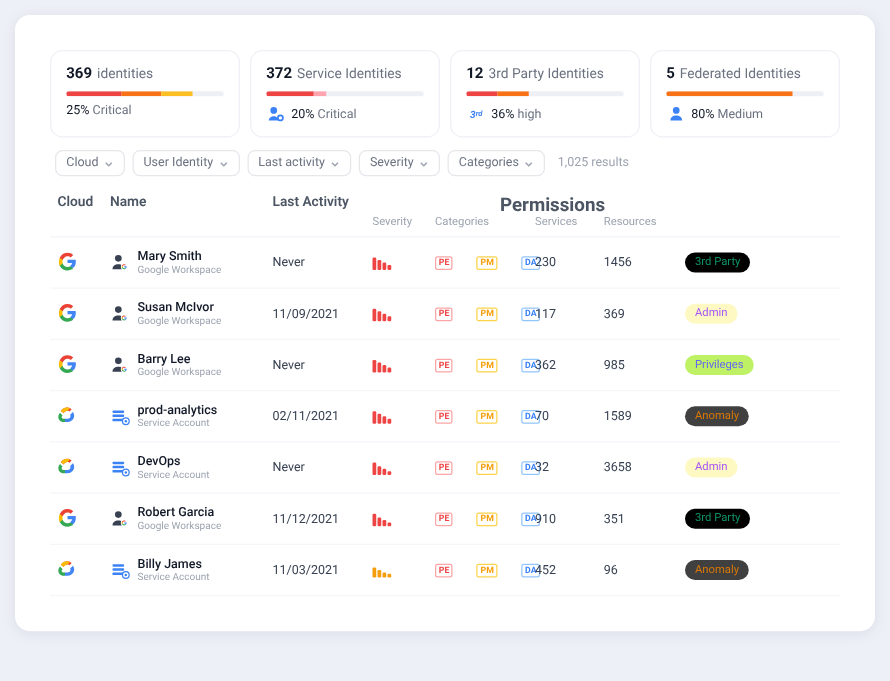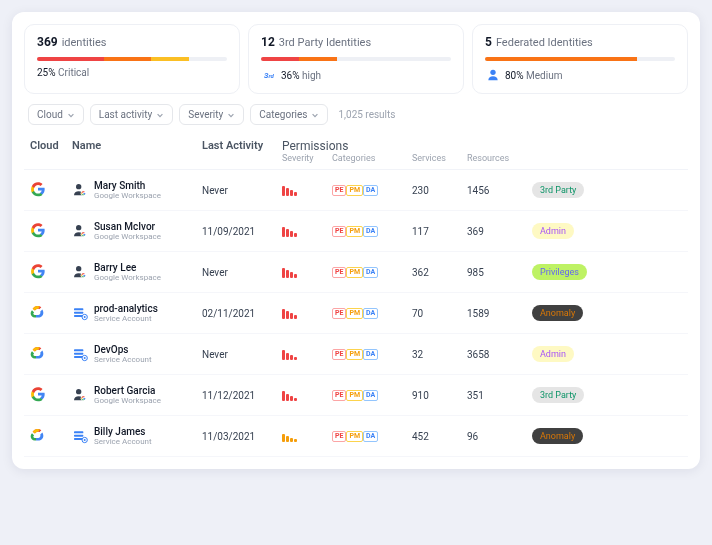--- a/index.html
+++ b/index.html
@@ -1,51 +1,51 @@
 <!DOCTYPE html>
 <html><head>
 <meta charset="utf-8">
 <style>
 *{box-sizing:border-box;margin:0;padding:0;font-family:-apple-system,BlinkMacSystemFont,'Segoe UI',Roboto,sans-serif}
 body{background:#eef0f7;padding:12px;width:712px}
-.card{background:#fff;border-radius:12px;box-shadow:0 2px 12px rgba(20,30,60,.08);padding:12px}
+.card{background:#fff;border-radius:12px;box-shadow:0 2px 12px rgba(20,30,60,.08);padding:28px}
 .cards{display:flex;gap:8px;margin-bottom:10px}
 .stat{flex:1;background:#fff;border:1px solid #eef0f5;border-radius:10px;padding:10px 12px}
 .stat-title{font-size:11px;color:#6b7280;display:flex;align-items:center;gap:4px}
 .stat-title b{color:#111827;font-weight:700;font-size:12px}
 .bar{height:4px;border-radius:2px;background:#eef0f5;margin:8px 0 6px;overflow:hidden;display:flex}
 .seg{height:100%}
 .sub{font-size:10px;color:#6b7280;display:flex;align-items:center;gap:4px}
 .sub b{color:#111827;font-weight:400}
 .icon-sm{width:16px;height:16px;display:flex;align-items:center;justify-content:center}
 .filters{display:flex;gap:6px;align-items:center;margin-bottom:8px;padding:0 4px}
 .filter{border:1px solid #e5e7eb;border-radius:6px;padding:4px 8px;font-size:10px;color:#6b7280;display:flex;align-items:center;gap:4px;cursor:pointer;background:#fff}
 .chev{width:8px;height:8px}
 .results{font-size:10px;color:#9ca3af;margin-left:4px}
 .tbl{width:100%;font-size:10px}
 .thead-top{display:grid;grid-template-columns:42px 130px 80px 1fr 80px;padding:6px 6px 0;color:#4b5563;font-weight:600;font-size:11px}
-.thead-top .perm{font-weight:400;font-size:12px}
+.thead-top .perm{text-align:center;font-weight:700;font-size:15px}
 .thead-sub{display:grid;grid-template-columns:42px 130px 80px 50px 80px 55px 65px 80px;padding:0 6px 6px;color:#9ca3af;font-size:9px;border-bottom:1px solid #f1f3f8}
 .row{display:grid;grid-template-columns:42px 130px 80px 50px 80px 55px 65px 80px;align-items:center;padding:10px 6px;border-bottom:1px solid #f5f6fa}
 .cloud-ic{width:16px;height:16px}
 .name-cell{display:flex;align-items:center;gap:6px}
 .type-ic{width:16px;height:16px;flex-shrink:0}
 .nm{font-size:10px;color:#111827;font-weight:500}
 .nm-sub{font-size:8px;color:#9ca3af}
 .last{font-size:10px;color:#374151}
 .sev{display:flex;align-items:end;gap:1px;height:12px}
 .sev span{width:3px;border-radius:1px;background:#ef4444}
-.cats{display:flex;gap:0}
+.cats{display:flex;gap:19px}
 .tag{font-size:7px;font-weight:700;padding:1px 2px;border:1px solid;border-radius:2px;line-height:1}
 .tag.pe{color:#ef4444;border-color:#fca5a5}
 .tag.pm{color:#f59e0b;border-color:#fcd34d}
 .tag.da{color:#3b82f6;border-color:#93c5fd}
 .num{font-size:10px;color:#374151}
 .badge{font-size:9px;padding:3px 8px;border-radius:10px;text-align:center;display:inline-block}
-.b-3p{background:#e5e5e5;color:#0d9467}
+.b-3p{background:#000000;color:#0d9467}
 .b-admin{background:#fef9c3;color:#a855f7}
 .b-priv{background:#bef264;color:#6366f1}
 .b-anom{background:#404040;color:#d97706}
 .third-ic{font-size:8px;font-weight:700;color:#3b82f6;font-style:italic}
 </style>
 </head>
 <body>
 
 <div class="card">
 
@@ -55,20 +55,35 @@
       <div class="bar">
           <span class="seg" style="background:#ef4444;width:35%"></span>
           <span class="seg" style="background:#f97316;width:25%"></span>
           <span class="seg" style="background:#fbbf24;width:20%"></span>
         </div>
       <div class="sub">
           <span><b>25%</b> Critical</span>
         </div>
     </div>
       <div class="stat">
+      <div class="stat-title"><b>372</b> Service Identities</div>
+      <div class="bar">
+          <span class="seg" style="background:#ef4444;width:30%"></span>
+          <span class="seg" style="background:#fda4af;width:8%"></span>
+        </div>
+      <div class="sub">
+          <svg class="icon-sm" viewBox="0 0 24 24">
+            <circle cx="9" cy="8" r="4" fill="#3b82f6"></circle>
+            <path d="M3 20c0-3 3-5 6-5s6 2 6 5" fill="#3b82f6"></path>
+            <circle cx="17" cy="17" r="3" fill="none" stroke="#3b82f6" stroke-width="2"></circle>
+          </svg>
+          <span><b>20%</b> Critical</span>
+        </div>
+    </div>
+      <div class="stat">
       <div class="stat-title"><b>12</b> 3rd Party Identities</div>
       <div class="bar">
           <span class="seg" style="background:#ef4444;width:20%"></span>
           <span class="seg" style="background:#f97316;width:20%"></span>
         </div>
       <div class="sub">
           <span class="icon-sm third-ic">3<sup style="font-size:6px">rd</sup></span>
           <span><b>36%</b> high</span>
         </div>
     </div>
@@ -83,20 +98,26 @@
             <path d="M5 20c0-4 3-6 7-6s7 2 7 6" fill="#3b82f6"></path>
           </svg>
           <span><b>80%</b> Medium</span>
         </div>
     </div>
     </div>
 
 <div class="filters">
       <div class="filter">
       <span>Cloud</span>
+      <svg class="chev" viewBox="0 0 10 10">
+          <path d="M2 4l3 3 3-3" fill="none" stroke="#9ca3af" stroke-width="1.5"></path>
+        </svg>
+    </div>
+      <div class="filter">
+      <span>User Identity</span>
       <svg class="chev" viewBox="0 0 10 10">
           <path d="M2 4l3 3 3-3" fill="none" stroke="#9ca3af" stroke-width="1.5"></path>
         </svg>
     </div>
       <div class="filter">
       <span>Last activity</span>
       <svg class="chev" viewBox="0 0 10 10">
           <path d="M2 4l3 3 3-3" fill="none" stroke="#9ca3af" stroke-width="1.5"></path>
         </svg>
     </div>

